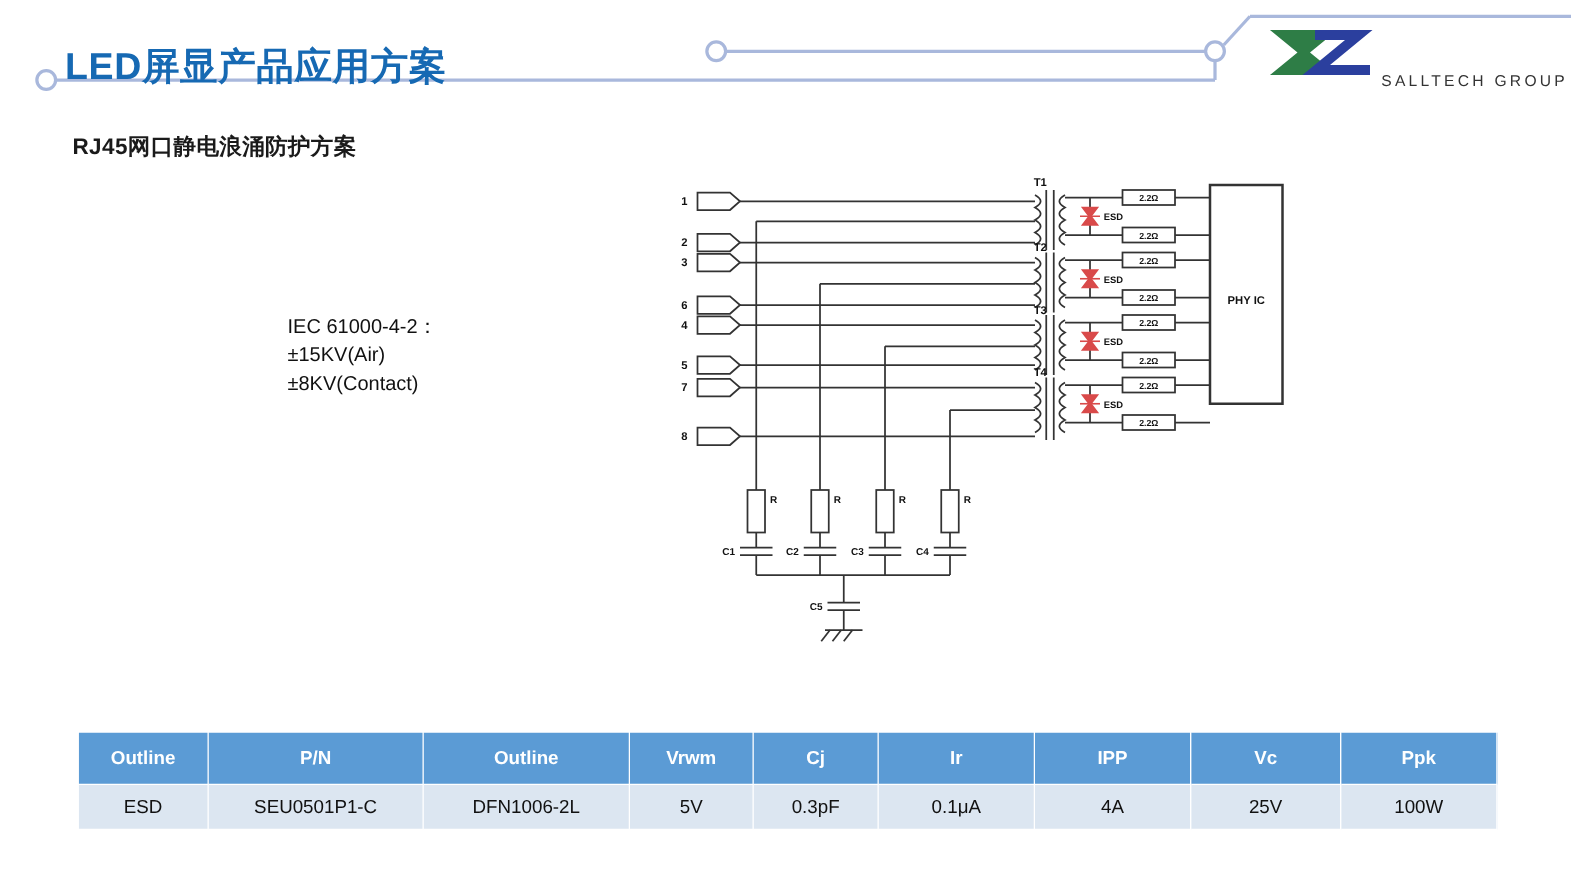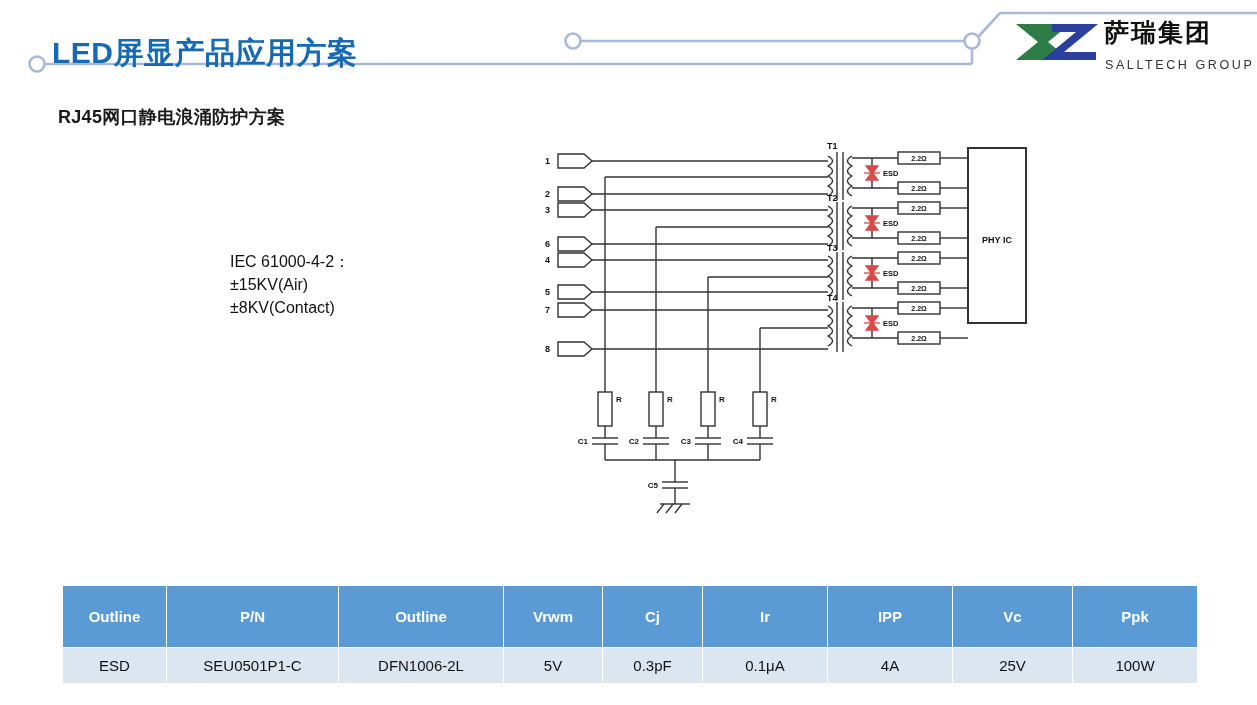--- a/index.html
+++ b/index.html
@@ -44,21 +44,21 @@
   #schematic{position:absolute;left:520px;top:130px;width:520px;height:410px;}
   
   #spec-table{
     position:absolute;left:62px;top:585px;
     width:1135px;border-collapse:collapse;
     table-layout:fixed;
   }
   #spec-table th{
     background:#5B9BD5;color:#ffffff;
     font-size:15px;font-weight:bold;
-    padding:22px 2px;text-align:center;
+    padding:12px 2px;text-align:center;
     border:1px solid #ffffff;
   }
   #spec-table td{
     background:#DCE6F1;color:#111;
     font-size:15px;padding:9px 2px;text-align:center;
     border:1px solid #ffffff;
   }
   #spec-table col.c0{width:104px}
   #spec-table col.c1{width:172px}
   #spec-table col.c2{width:165px}
@@ -90,21 +90,20 @@
 <div id="page-title">LED屏显产品应用方案</div>
 <div id="subtitle">RJ45网口静电浪涌防护方案</div>
 
 <div id="brand-logo">
   <svg width="88" height="48" viewBox="0 0 88 48" style="position:absolute;left:0;top:0;">
 
     <path d="M4 6 L58 6 L36 24 L58 42 L4 42 L26 24 Z" fill="#2E7D46"></path>
 
     <path d="M40 6 L86 6 L52 34 L84 34 L84 42 L30 42 L64 14 L40 14 Z" fill="#2B3F9E"></path>
   </svg>
-  <div class="logo-cn">萨瑞集团</div>
   <div class="logo-en">SALLTECH GROUP</div>
 </div>
 
 <div id="spec-note">
   <div>IEC 61000-4-2：</div>
   <div>±15KV(Air)</div>
   <div>±8KV(Contact)</div>
 </div>
 
 <svg id="schematic" viewBox="0 0 520 410" width="520" height="410">

